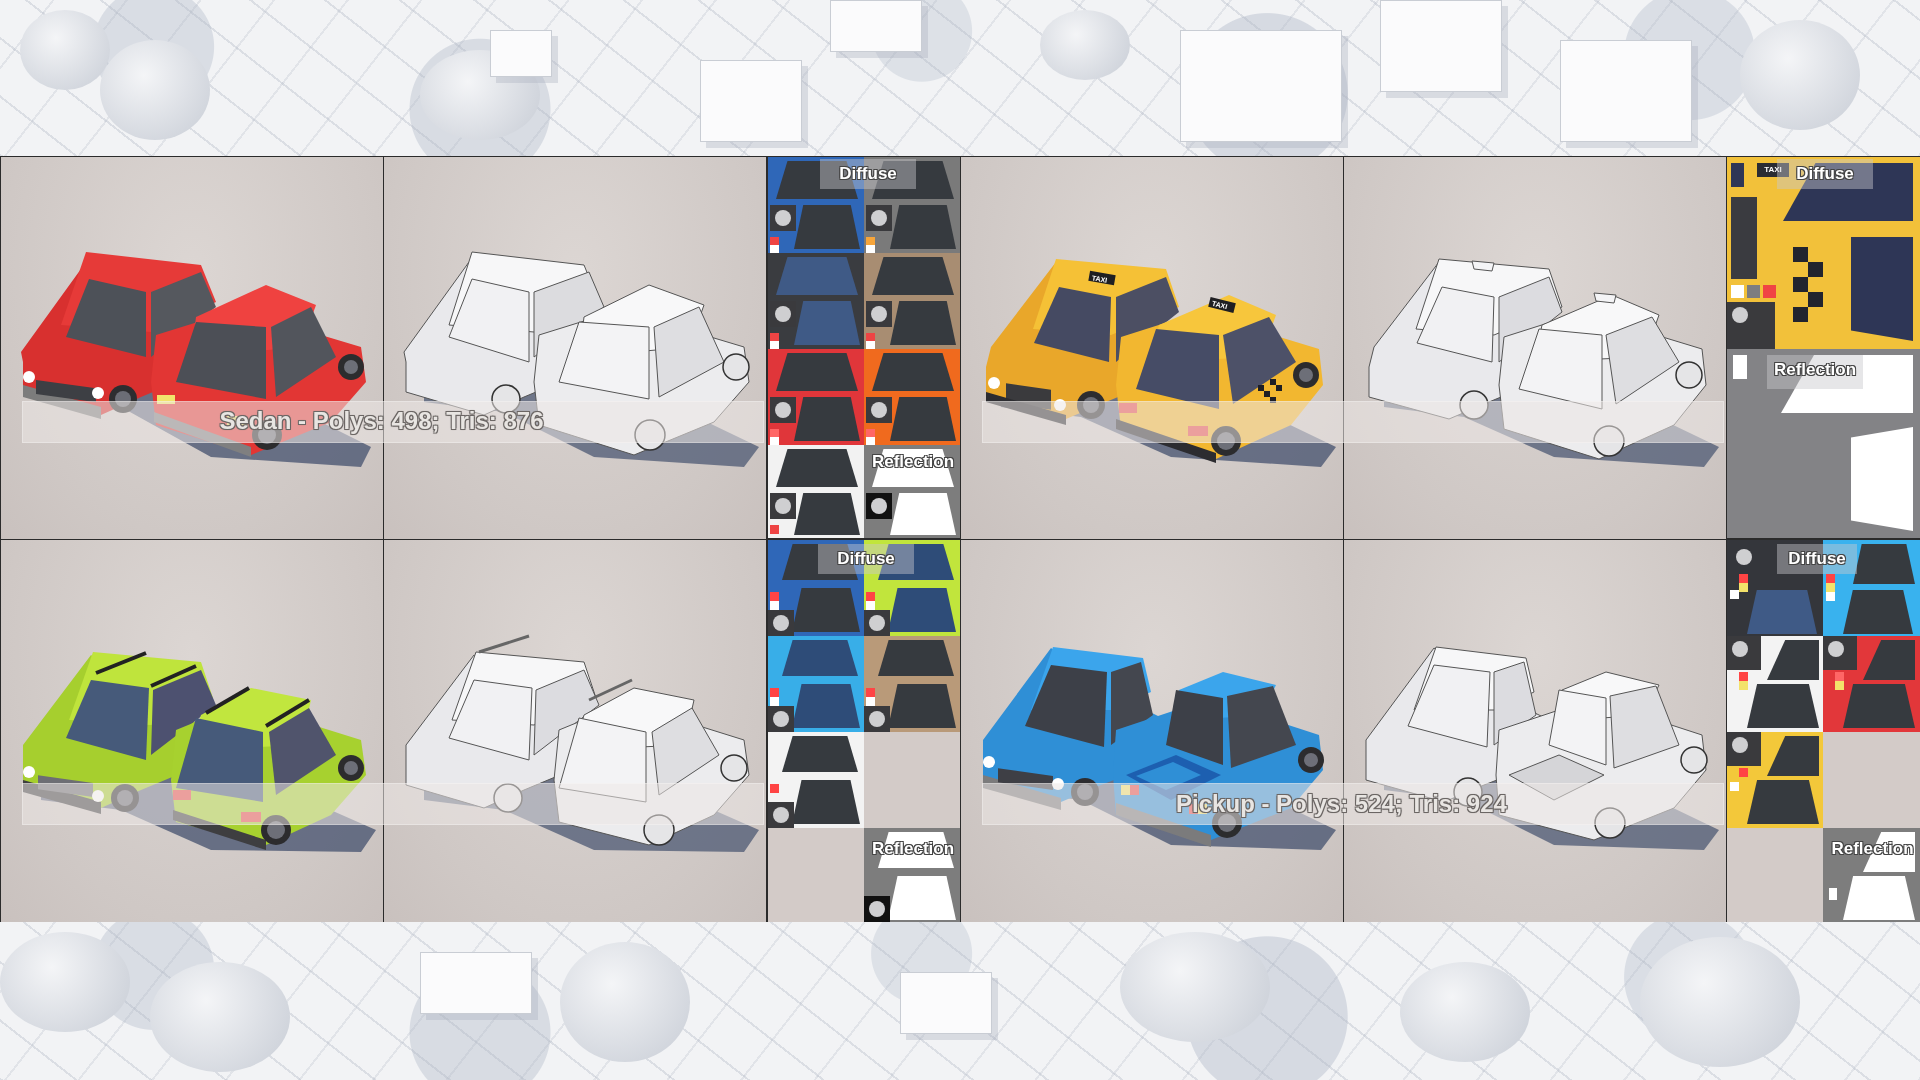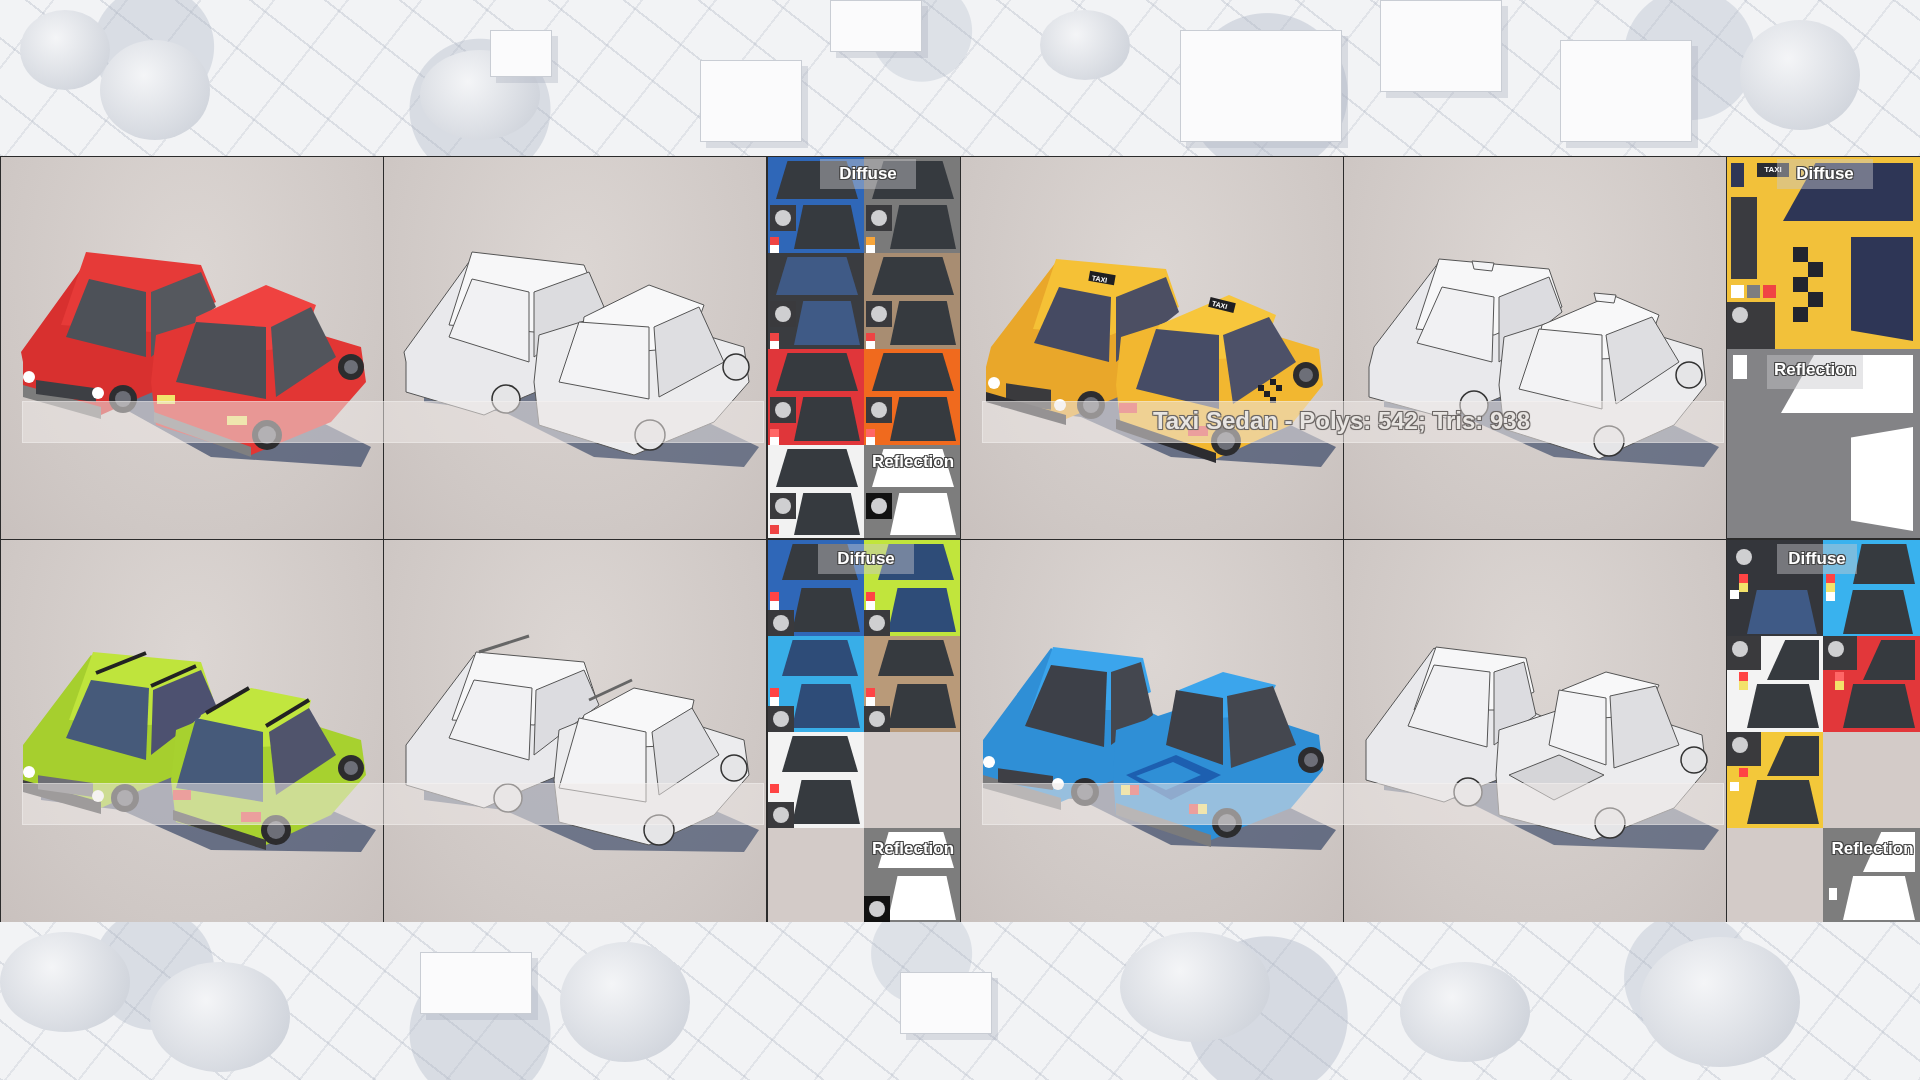--- a/index.html
+++ b/index.html
@@ -115,20 +115,21 @@
       <circle cx="122" cy="242" r="14" fill="#e5e5e7" stroke="#333" stroke-width="1.5"></circle>
       <polygon points="150,225 155,268 250,298 330,265 365,225 360,190 310,175 245,150 155,178" fill="#ececee" stroke="#555" stroke-width="1"></polygon>
       <polygon points="200,160 265,128 320,148 305,190 195,200" fill="#f8f8f9" stroke="#555" stroke-width="1"></polygon>
       <polygon points="195,165 265,170 265,242 175,225" fill="#f3f3f5" stroke="#555" stroke-width="1"></polygon>
       <polygon points="270,170 315,150 340,205 275,240" fill="#dedee1" stroke="#555" stroke-width="1"></polygon>
       <circle cx="266" cy="278" r="15" fill="#e5e5e7" stroke="#333" stroke-width="1.5"></circle>
       <circle cx="352" cy="210" r="13" fill="#e5e5e7" stroke="#333" stroke-width="1.5"></circle>
     </svg>
   </div>
   <div class="caption-bar" style="top:245px;"></div>
+  <div class="caption" style="top:251px;">Sedan - Polys: 498;  Tris: 876</div>
 
   <div class="tex" style="left:768px;top:1px;width:192px;height:381px;">
     <div class="tile" style="left:0;top:0;width:96px;height:96px;background:#2f67b8;">
       <div class="win trap" style="left:8px;top:4px;width:82px;height:38px;"></div>
       <div class="wheel" style="left:2px;top:48px;"></div>
       <div class="win trap" style="left:26px;top:48px;width:66px;height:44px;"></div>
       <div class="sw" style="left:2px;top:80px;background:#e44;"></div>
         <div class="sw" style="left:2px;top:88px;background:#fff;"></div>
     </div>
     <div class="tile" style="left:96px;top:0;width:96px;height:96px;background:#7a7a7a;">
@@ -230,21 +231,20 @@
       <polygon points="155,228 160,272 255,302 330,268 362,228 358,192 312,178 248,152 160,180" fill="#ececee" stroke="#555"></polygon>
       <polygon points="198,168 268,138 315,158 300,200 190,205" fill="#f8f8f9" stroke="#555"></polygon>
       <polygon points="195,172 258,178 258,252 175,232" fill="#f3f3f5" stroke="#555"></polygon>
       <polygon points="262,178 308,160 335,205 272,247" fill="#dedee1" stroke="#555"></polygon>
       <polygon points="250,136 272,138 270,146 252,144" fill="#f4f4f6" stroke="#555"></polygon>
       <circle cx="265" cy="284" r="15" fill="#e5e5e7" stroke="#333" stroke-width="1.5"></circle>
       <circle cx="345" cy="218" r="13" fill="#e5e5e7" stroke="#333" stroke-width="1.5"></circle>
     </svg>
   </div>
   <div class="caption-bar" style="left:982px;top:245px;"></div>
-  <div class="caption" style="left:960px;top:251px;">Taxi Sedan - Polys: 542;  Tris: 938</div>
 
   <div class="tex" style="left:1727px;top:1px;width:193px;height:381px;">
     <div class="tile" style="left:0;top:0;width:193px;height:192px;background:#f2c13a;">
       <div style="position:absolute;left:4px;top:6px;width:13px;height:24px;background:#2e3656;"></div>
       <div style="position:absolute;left:30px;top:6px;width:32px;height:14px;background:#2a2c33;color:#fff;font-size:8px;font-weight:bold;text-align:center;line-height:14px;font-family:'Liberation Sans',sans-serif;">TAXI</div>
       <div style="position:absolute;left:4px;top:40px;width:26px;height:82px;background:#3a3b40;"></div>
       <div style="position:absolute;left:56px;top:6px;width:130px;height:58px;background:#2e3656;clip-path:polygon(25% 0,100% 0,100% 100%,0 100%);"></div>
       <div style="position:absolute;left:124px;top:80px;width:62px;height:104px;background:#2e3656;clip-path:polygon(0 0,100% 0,100% 100%,0 90%);"></div>
       <div style="position:absolute;left:66px;top:90px;width:15px;height:15px;background:#22242e;"></div>
       <div style="position:absolute;left:81px;top:105px;width:15px;height:15px;background:#22242e;"></div>
@@ -400,20 +400,21 @@
       <polygon points="152,235 155,275 250,300 330,268 362,230 358,195 312,180 245,160 155,190" fill="#ececee" stroke="#555"></polygon>
       <polygon points="218,150 262,132 315,145 300,175 230,180" fill="#f8f8f9" stroke="#555"></polygon>
       <polygon points="215,150 262,158 262,225 205,205" fill="#f3f3f5" stroke="#555"></polygon>
       <polygon points="266,156 312,146 335,205 270,228" fill="#dedee1" stroke="#555"></polygon>
       <polygon points="165,235 215,215 260,235 210,260" fill="#d5d5d8" stroke="#555"></polygon>
       <circle cx="266" cy="283" r="15" fill="#e5e5e7" stroke="#333" stroke-width="1.5"></circle>
       <circle cx="350" cy="220" r="13" fill="#e5e5e7" stroke="#333" stroke-width="1.5"></circle>
     </svg>
   </div>
   <div class="caption-bar" style="left:982px;top:627px;"></div>
+  <div class="caption" style="left:960px;top:634px;">Pickup - Polys: 524;  Tris: 924</div>
 
   <div class="tex" style="left:1727px;top:384px;width:193px;height:382px;background:#d3cbc8;">
     <div class="tile" style="left:0;top:0;width:96px;height:96px;background:#34363b;">
       <div class="wheel" style="left:4px;top:4px;width:28px;height:28px;background:transparent;"></div>
       <div class="win trap" style="left:20px;top:50px;width:70px;height:44px;background:#3f5a86;"></div>
       <div class="sw" style="left:12px;top:34px;background:#f44;"></div>
         <div class="sw" style="left:12px;top:43px;background:#f3e26a;"></div>
         <div class="sw" style="left:3px;top:50px;background:#fff;"></div>
     </div>
     <div class="tile" style="left:96px;top:0;width:97px;height:96px;background:#39b2ee;">

